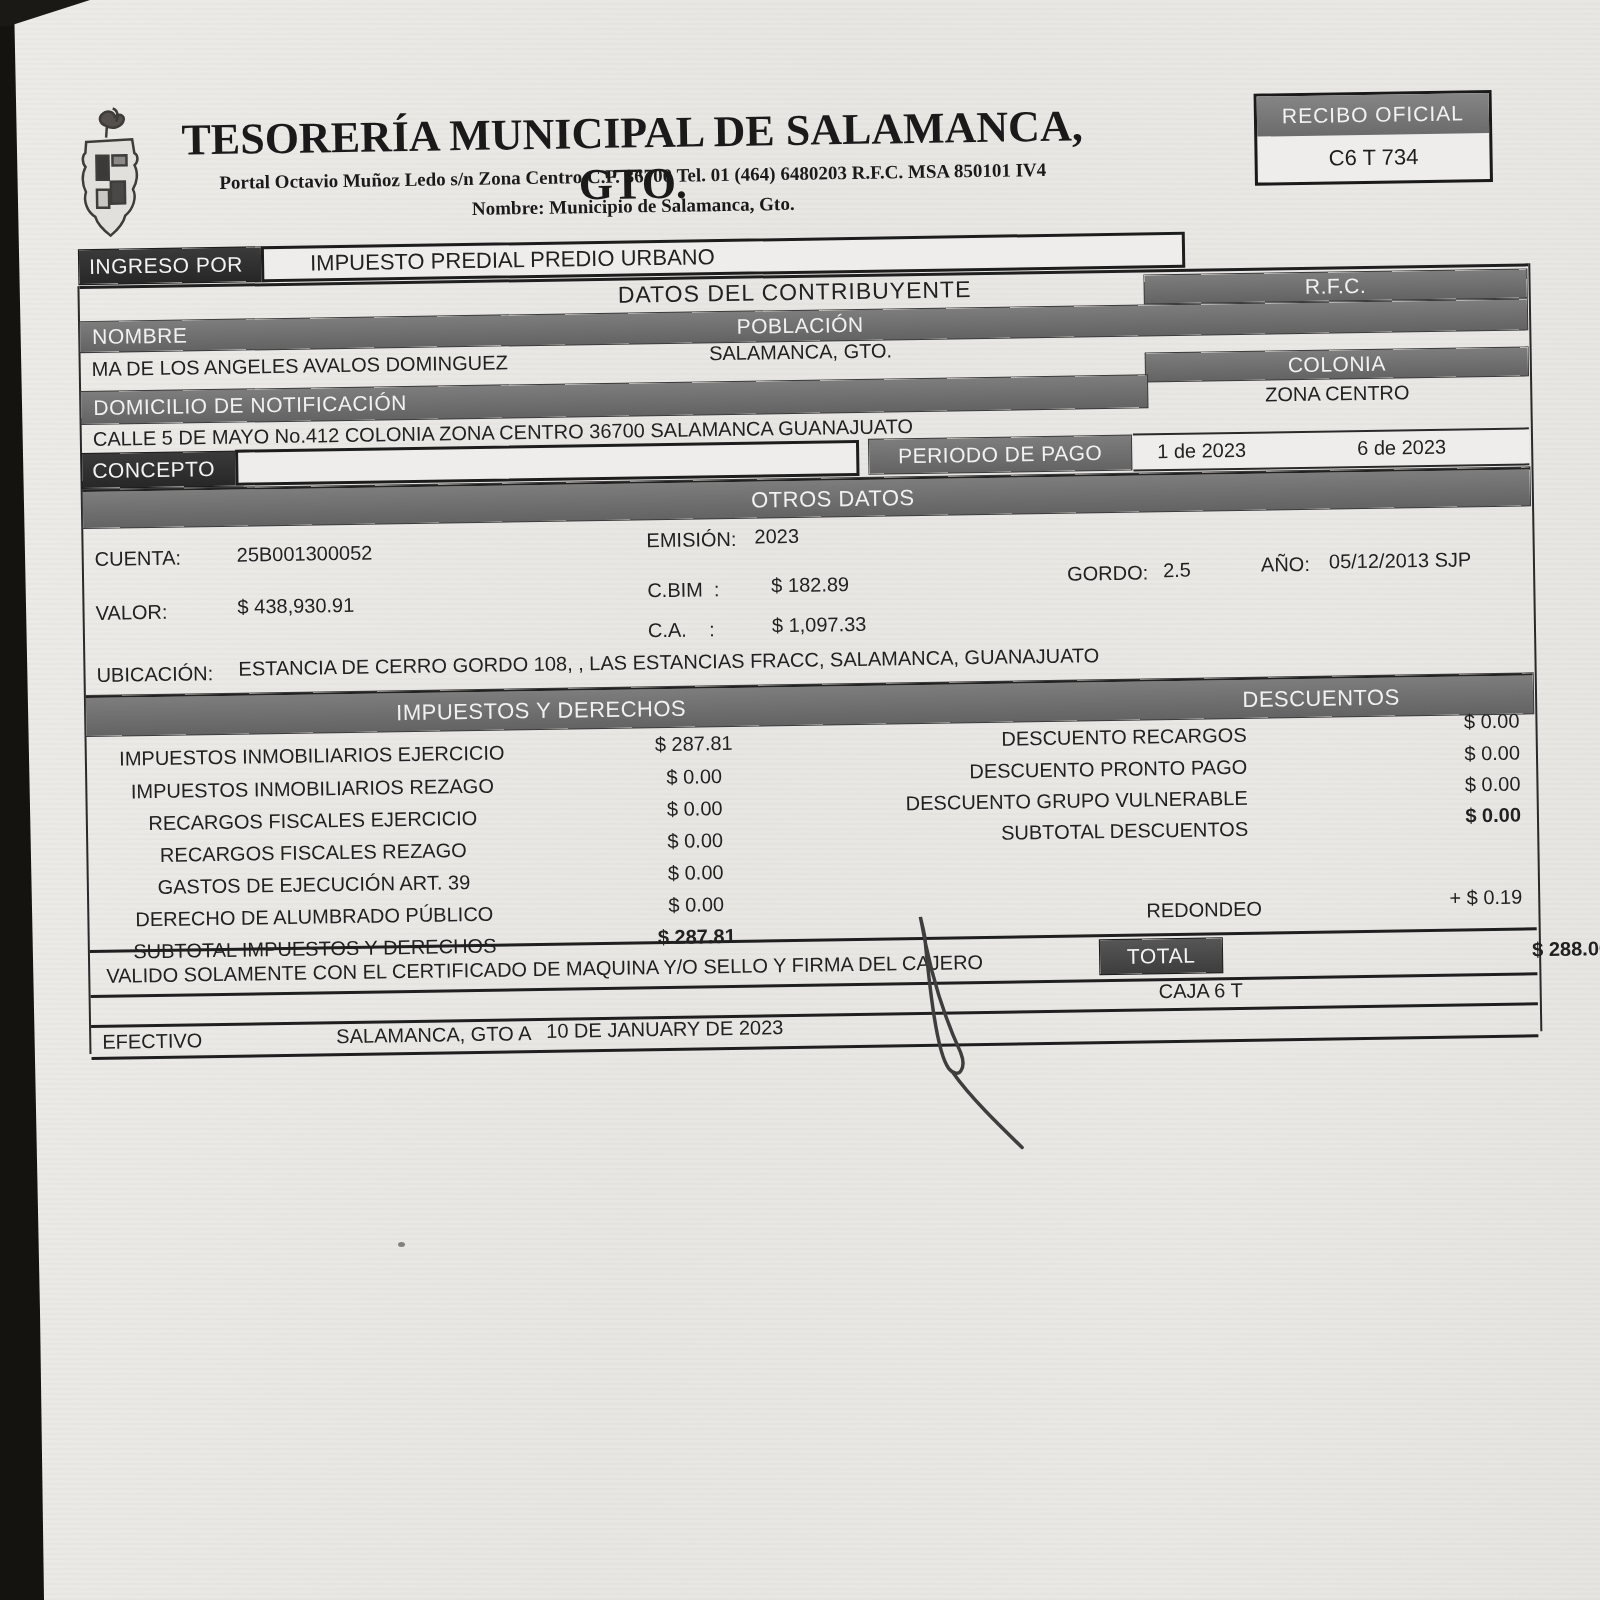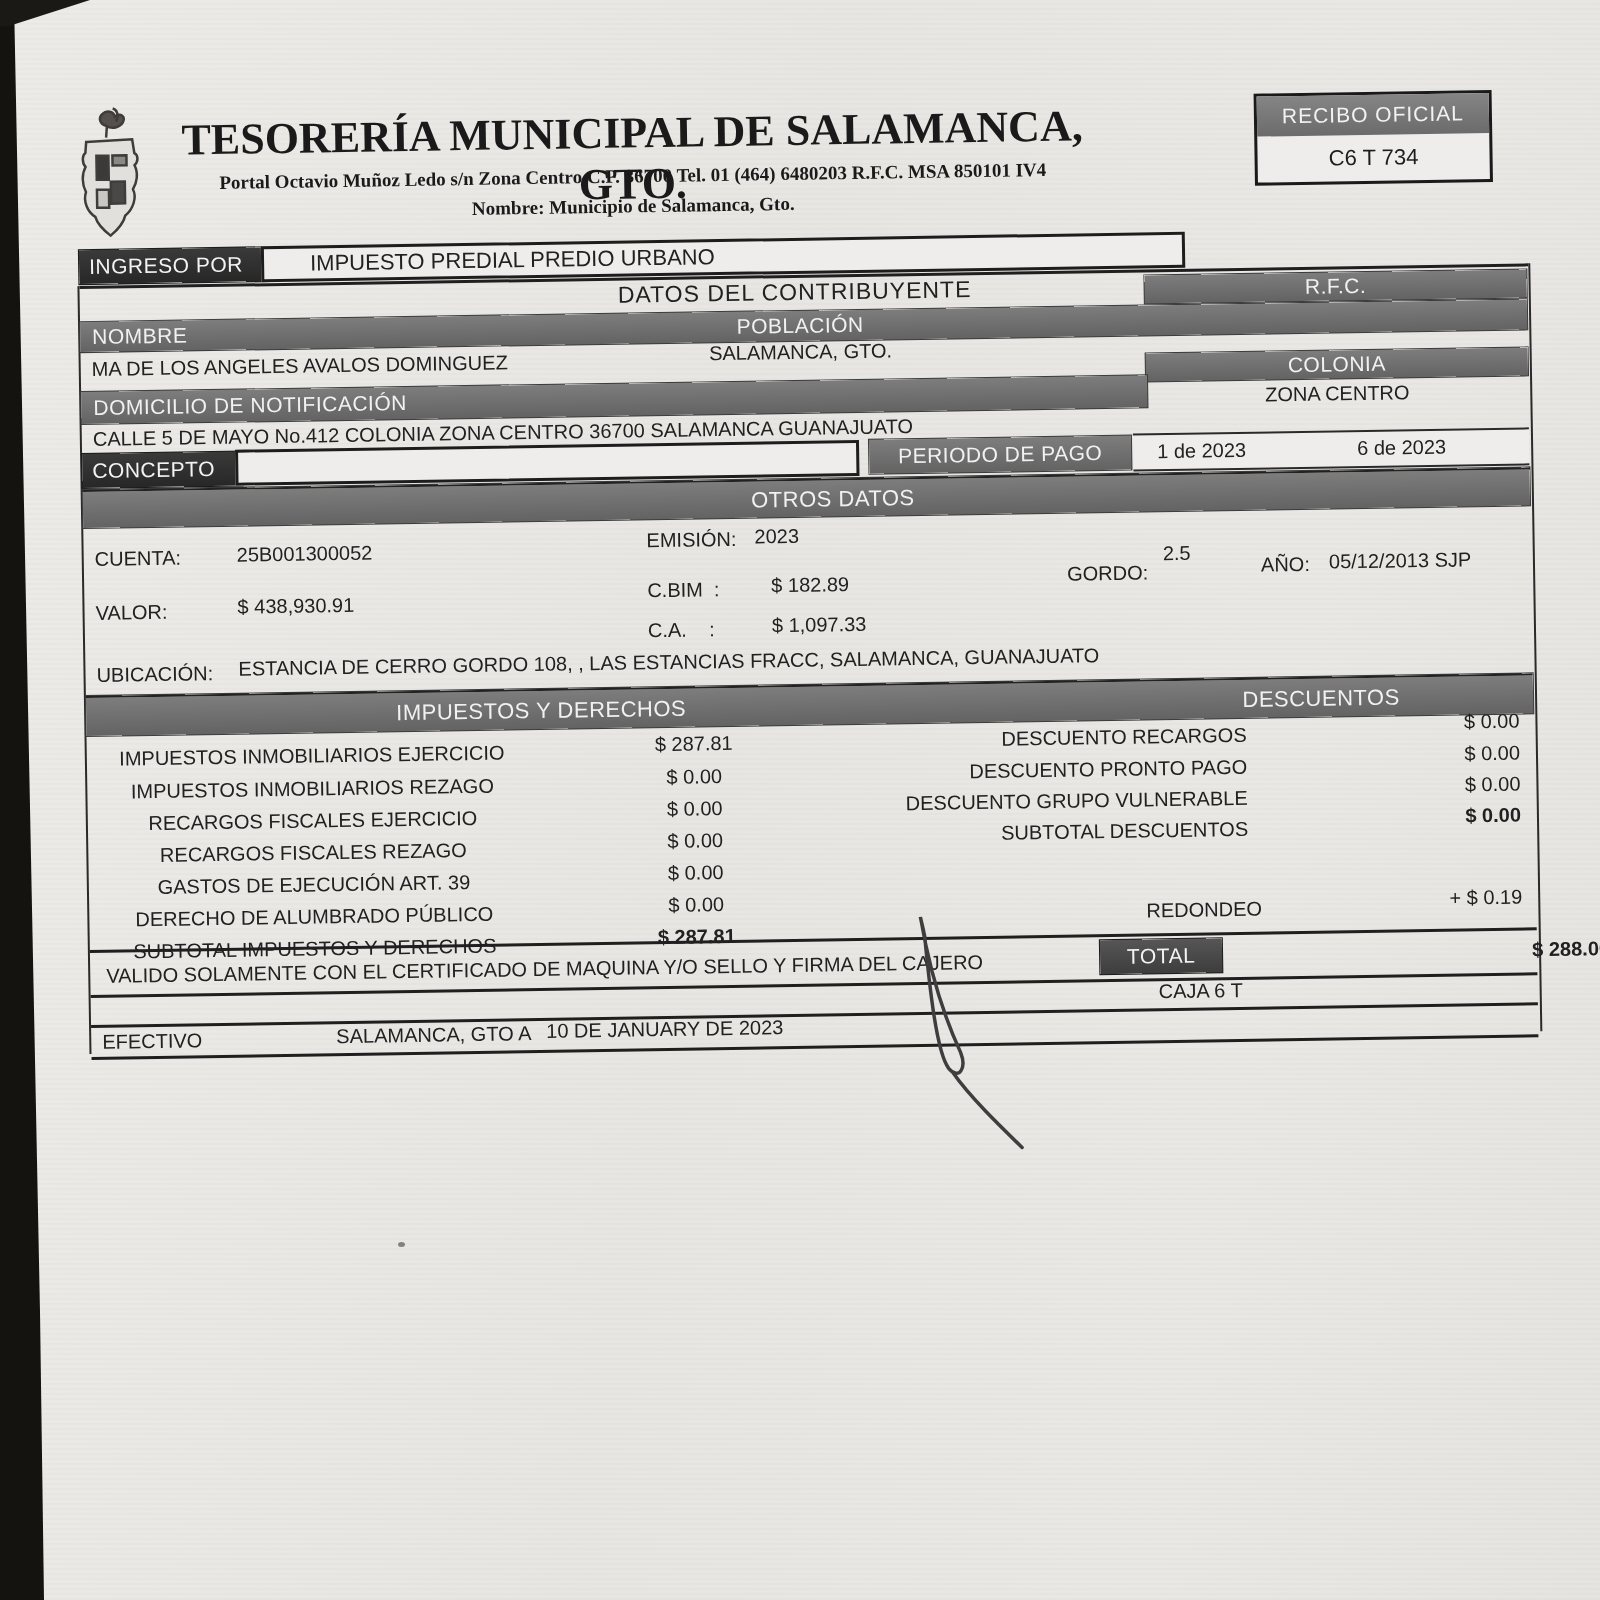--- a/index.html
+++ b/index.html
@@ -128,21 +128,21 @@
     <div class="abs t" style="left:96px;top:548px;">CUENTA:</div>
     <div class="abs t" style="left:238px;top:546px;">25B001300052</div>
     <div class="abs t" style="left:648px;top:538px;">EMISIÓN:</div>
     <div class="abs t" style="left:756px;top:536px;">2023</div>
 
     <div class="abs t" style="left:96px;top:602px;">VALOR:</div>
     <div class="abs t" style="left:238px;top:598px;">$ 438,930.91</div>
     <div class="abs t" style="left:648px;top:588px;white-space:pre;">C.BIM  :</div>
     <div class="abs t" style="left:772px;top:585px;">$ 182.89</div>
     <div class="abs t" style="left:1068px;top:578px;">GORDO:</div>
-    <div class="abs t" style="left:1164px;top:559px;">2.5</div>
+    <div class="abs t" style="left:1164px;top:576px;">2.5</div>
     <div class="abs t" style="left:1262px;top:572px;">AÑO:</div>
     <div class="abs t" style="left:1330px;top:570px;">05/12/2013 SJP</div>
 
     <div class="abs t" style="left:648px;top:628px;white-space:pre;">C.A.    :</div>
     <div class="abs t" style="left:772px;top:625px;">$ 1,097.33</div>
 
     <div class="abs t" style="left:96px;top:664px;">UBICACIÓN:</div>
     <div class="abs t" style="left:238px;top:660px;">ESTANCIA DE CERRO GORDO 108, , LAS ESTANCIAS FRACC, SALAMANCA, GUANAJUATO</div>
 
     <div class="abs bar" style="left:85px;top:696px;width:1447px;height:38px;border-top:2px solid #222;">

